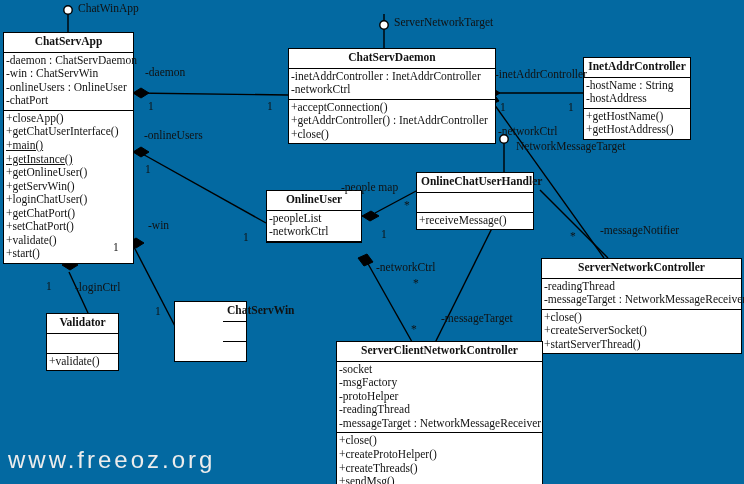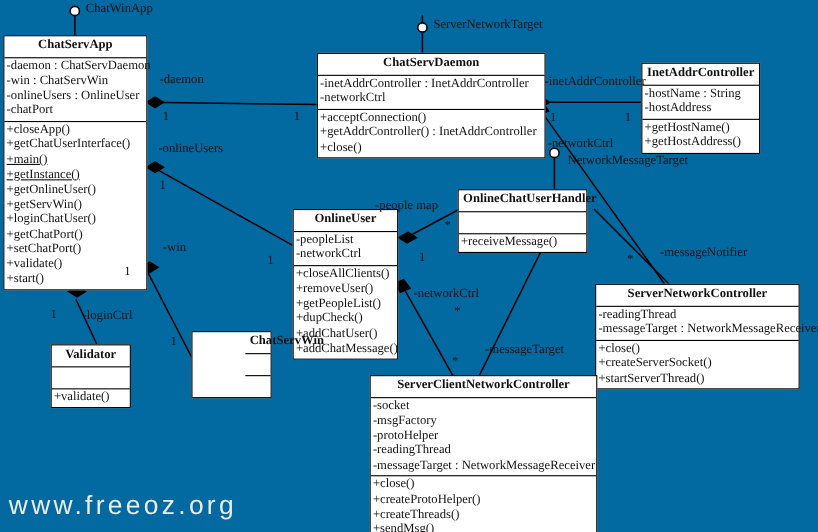--- a/index.html
+++ b/index.html
@@ -196,39 +196,31 @@
       <div class="uml-row">+getHostAddress()</div>
     </div>
   </div>
 
   <div class="uml-class" style="left:266px; top:158px; width:96px;margin-top:32px;">
     <div class="uml-name">OnlineUser</div>
     <div class="uml-attrs">
       <div class="uml-row">-peopleList</div>
       <div class="uml-row">-networkCtrl</div>
     </div>
-    <div class="uml-ops">
-      <div class="uml-row">+closeAllClients()</div>
-      <div class="uml-row">+removeUser()</div>
-      <div class="uml-row">+getPeopleList()</div>
-      <div class="uml-row">+dupCheck()</div>
-      <div class="uml-row">+addChatUser()</div>
-      <div class="uml-row">+addChatMessage()</div>
-    </div>
   </div>
 
   <div class="uml-class" style="left:416px; top:172px; width:118px;">
     <div class="uml-name">OnlineChatUserHandler</div>
     <div class="uml-attrs empty-sec"></div>
     <div class="uml-ops">
       <div class="uml-row">+receiveMessage()</div>
     </div>
   </div>
 
-  <div class="uml-class" style="left:541px; top:258px; width:186px;">
+  <div class="uml-class" style="left:541px; top:258px; width:201px;">
     <div class="uml-name">ServerNetworkController</div>
     <div class="uml-attrs">
       <div class="uml-row">-readingThread</div>
       <div class="uml-row">-messageTarget : NetworkMessageReceiver</div>
     </div>
     <div class="uml-ops">
       <div class="uml-row">+close()</div>
       <div class="uml-row">+createServerSocket()</div>
       <div class="uml-row">+startServerThread()</div>
     </div>

